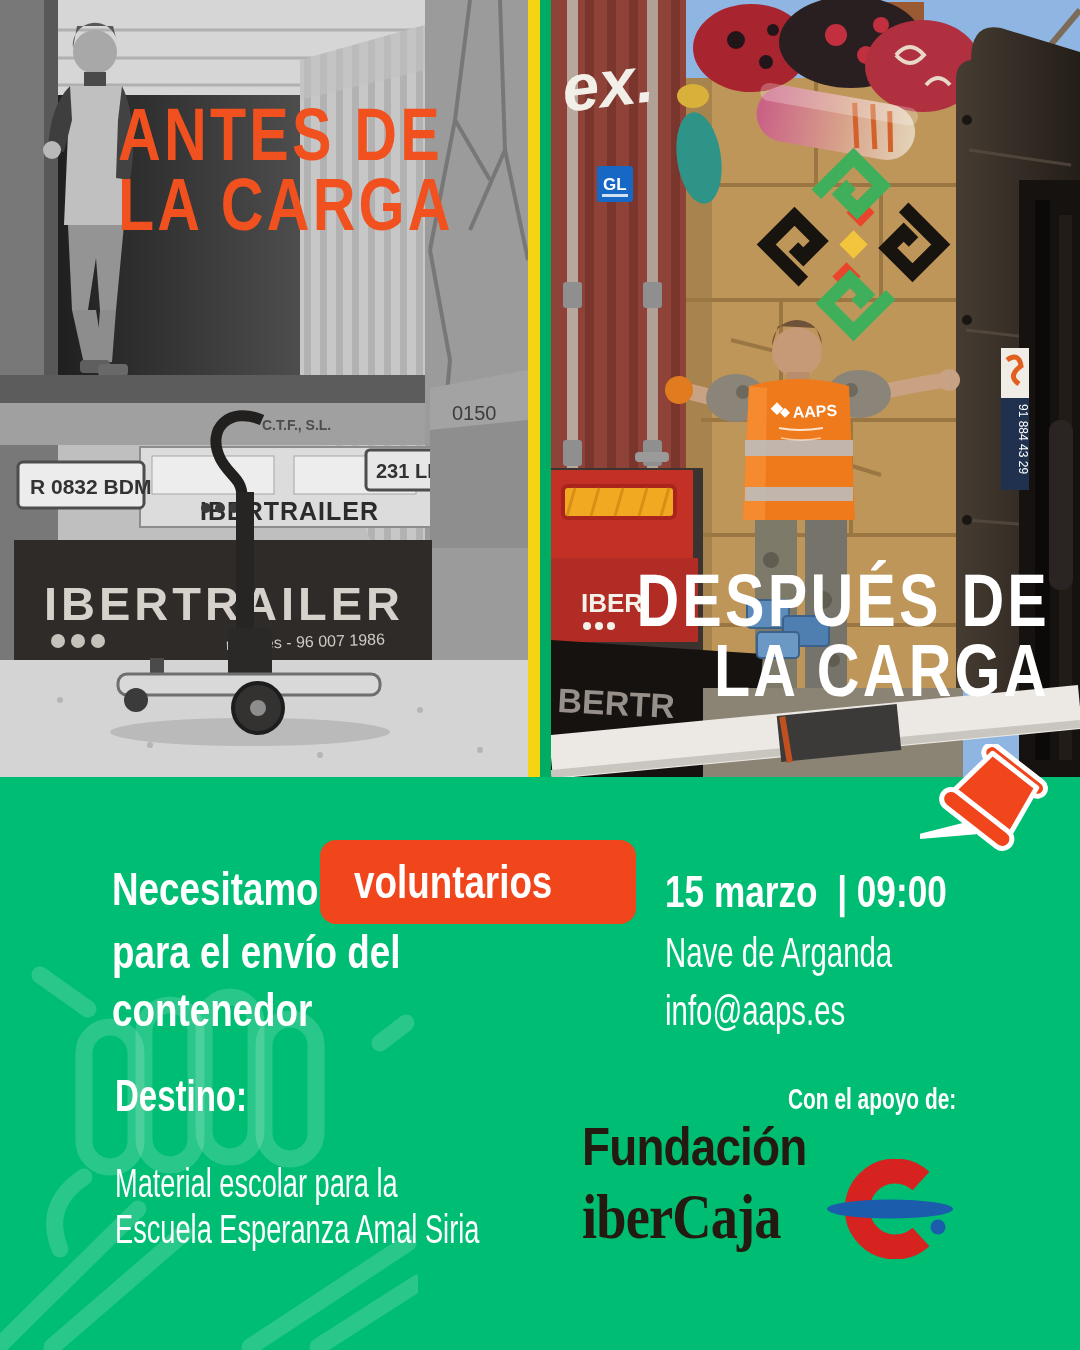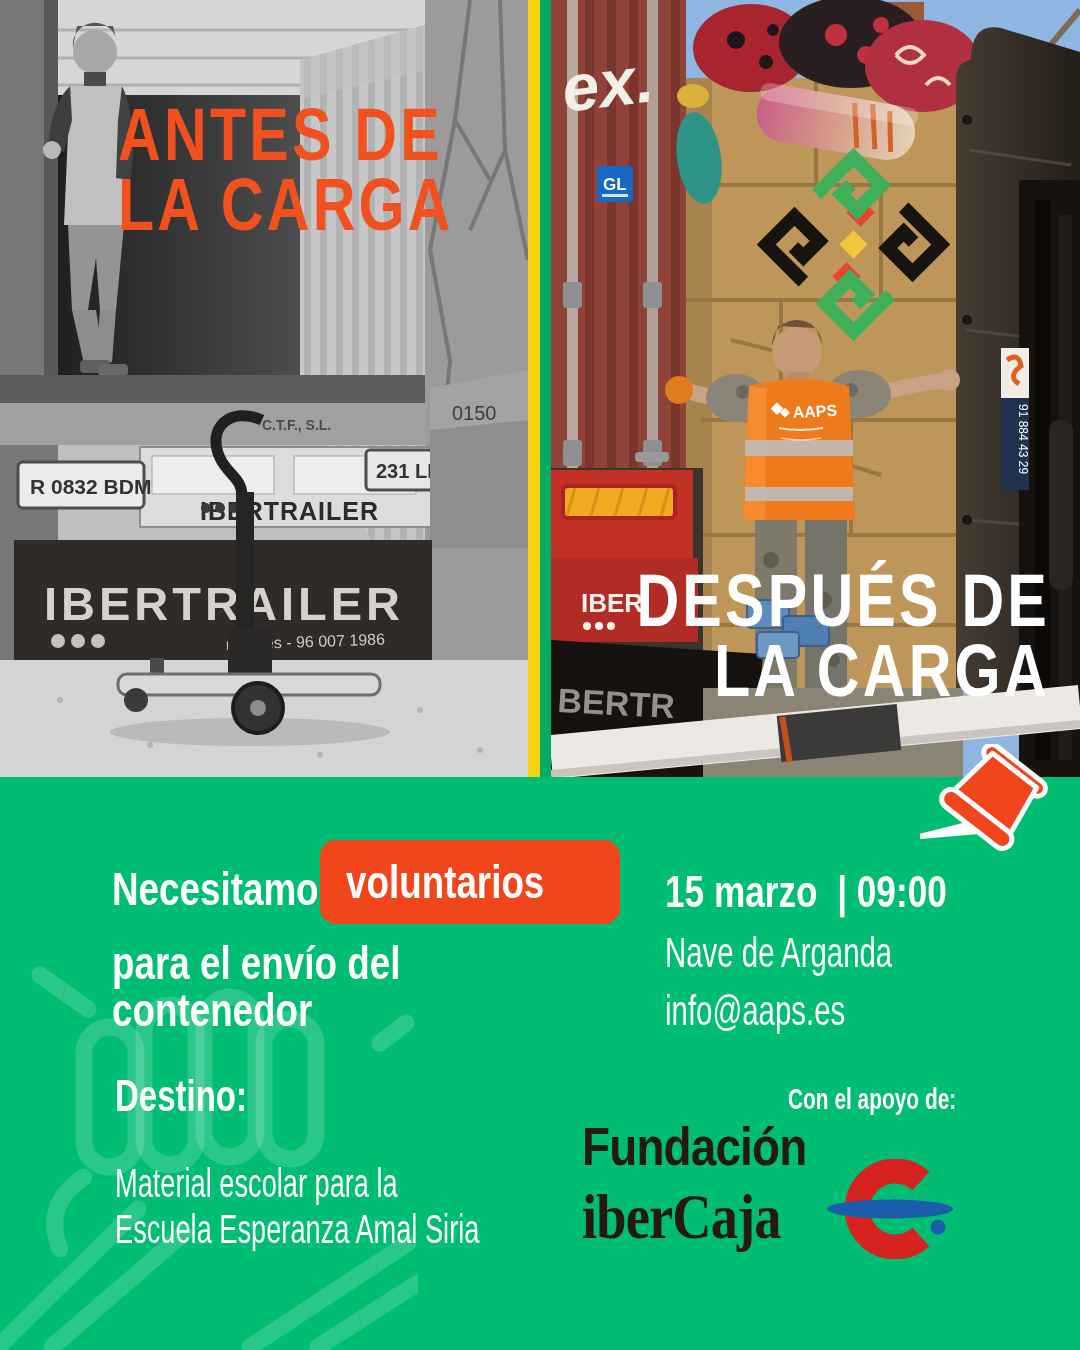--- a/index.html
+++ b/index.html
@@ -30,23 +30,23 @@
   .title-antes .sq{transform-origin:left center;}
   .title-despues{right:30px;top:566px;font-size:74px;color:#ffffff;text-align:right;}
   .title-despues .sq{transform-origin:right center;}
 
   
   .green-section{position:absolute;left:0;top:777px;width:1080px;height:573px;background:var(--green-bg);}
   .gs-text{position:absolute;color:#fff;white-space:nowrap;}
   .sqx{display:inline-block;transform-origin:left center;}
   #necesitamos{left:112px;top:85px;font-size:46px;font-weight:700;}
   #necesitamos .sqx{transform:scaleX(.8);}
-  #voluntarios-box{left:320px;top:63px;background:var(--accent);border-radius:16px;padding:15px 26px;font-size:46px;font-weight:700;color:#fff;position:absolute;}
+  #voluntarios-box{left:320px;top:63px;background:var(--accent);border-radius:16px;padding:15px 34px;font-size:46px;font-weight:700;color:#fff;position:absolute;}
   #voluntarios-box .sqx{transform:scaleX(.8);}
-  #para{left:112px;top:148px;font-size:46px;font-weight:700;margin-top:11px;}
+  #para{left:112px;top:148px;font-size:46px;font-weight:700;}
   #para .sqx{transform:scaleX(.8);}
   #contenedor{left:112px;top:206px;font-size:46px;font-weight:700;}
   #contenedor .sqx{transform:scaleX(.8);}
   #numero{left:316px;top:172px;font-size:98px;font-weight:700;color:var(--accent);}
   #numero .sqx{transform:scaleX(.85);letter-spacing:2px;}
   #destino{left:115px;top:294px;font-size:44px;font-weight:700;text-align:right;}
   #destino .sqx{transform:scaleX(.75);}
   #material{left:115px;top:383px;font-size:40px;font-weight:400;line-height:1.15;}
   #material .sqx{transform:scaleX(.68);}
   #fecha{left:665px;top:90px;font-size:44px;font-weight:700;white-space:pre;}

